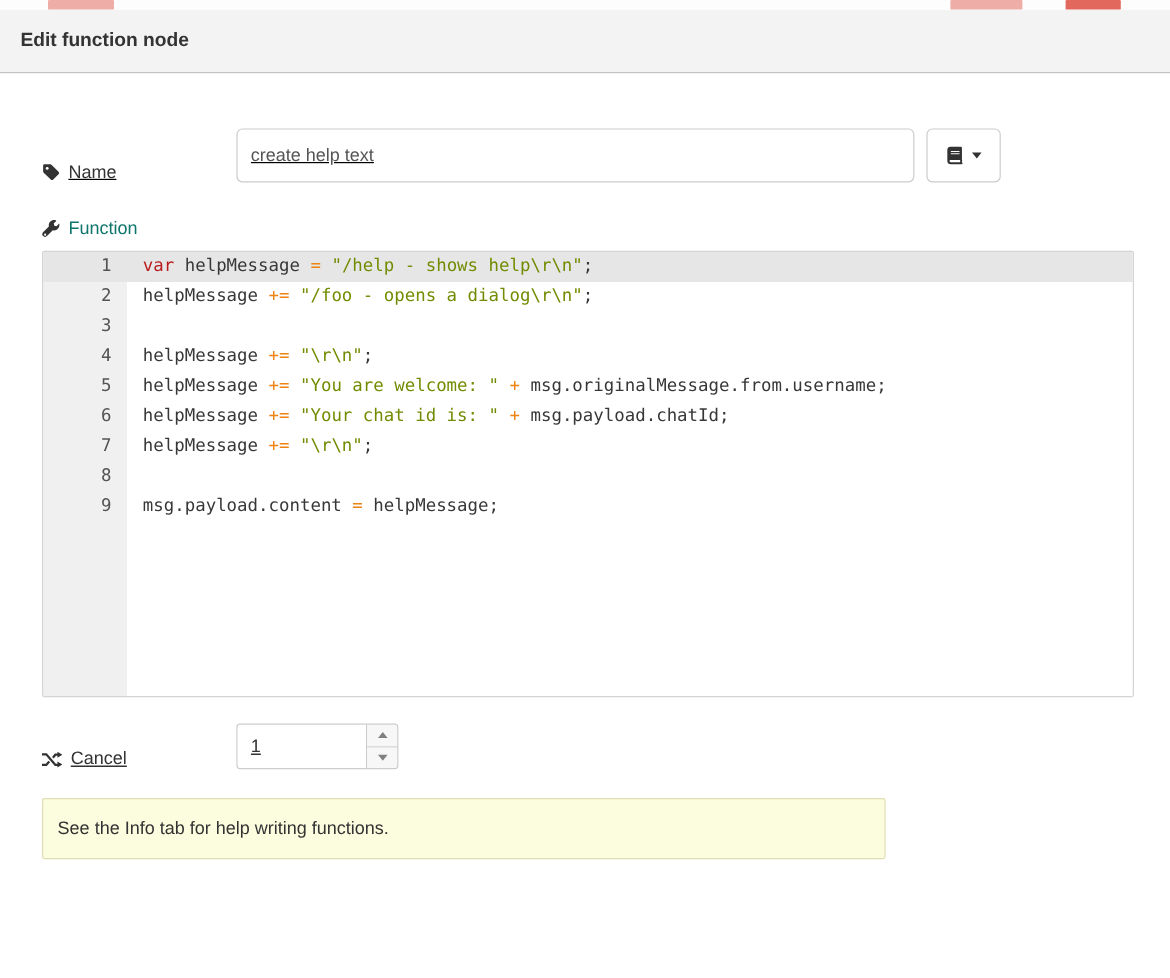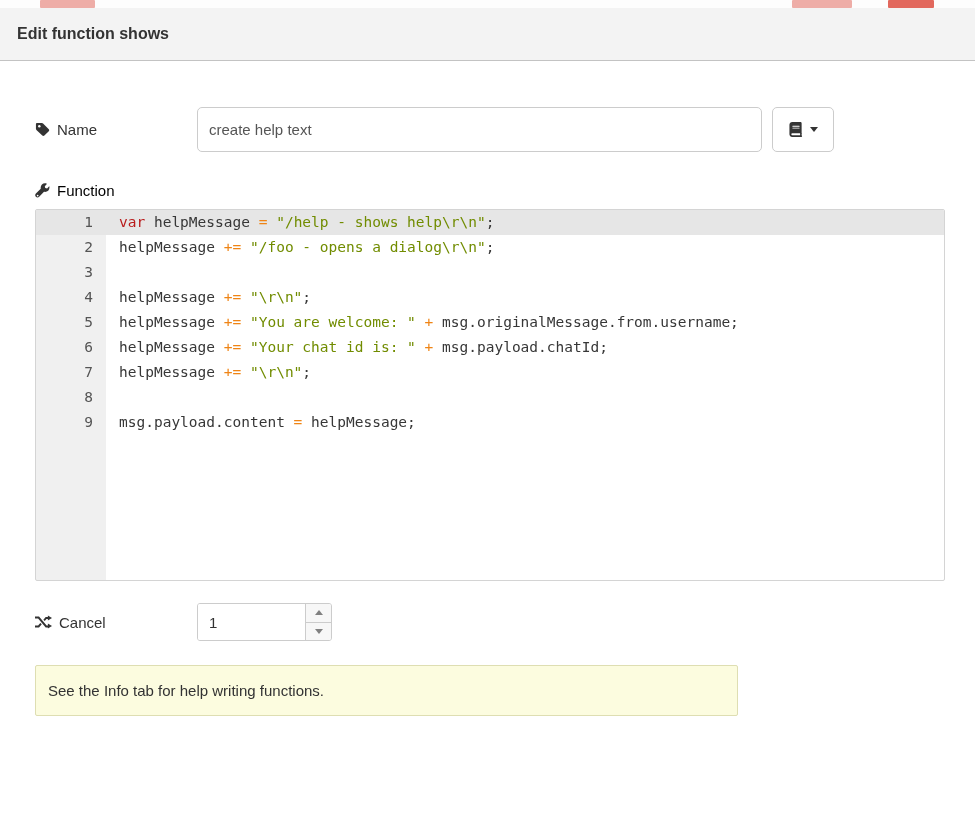--- a/index.html
+++ b/index.html
@@ -10,36 +10,36 @@
 
   .dialog { height:807px; background:#fff; }
   .dialog-header {
     height:53px; background:#f3f3f3; border-bottom:1px solid #c3c3c3;
     display:flex; align-items:center; padding:0 17px;
   }
   .dialog-title { font-size:16px; font-weight:bold; color:#333; }
 
   .dialog-body { padding:46px 30px 0 35px; }
 
-  .form-row { display:flex; align-items:center; }
+  .form-row { display:flex; align-items:flex-end;text-decoration:underline; }
   .name-row { margin-bottom:30px; }
   .form-label { width:162px; display:flex; align-items:center; gap:7px; font-size:15px; color:#333; flex:0 0 162px; }
   .form-label svg { flex:0 0 auto; }
 
   .name-input {
     width:565px; height:45px; border:1px solid #ccc; border-radius:5px;
     font-size:15px; font-family:"Liberation Sans",sans-serif; padding:0 11px; color:#555; outline:none;
   }
   .lib-btn {
     margin-left:10px; width:62px; height:45px; border:1px solid #ccc; border-radius:5px;
     background:#fff; display:flex; align-items:center; justify-content:center; gap:7px; cursor:pointer;
   }
   .caret { width:0; height:0; border-left:4px solid transparent; border-right:4px solid transparent; border-top:5px solid #333; }
 
-  .func-label { display:flex; align-items:center; gap:7px; font-size:15px; color:#000000; margin-bottom:10px; }
+  .func-label { display:flex; align-items:center; gap:7px; font-size:15px; color:#0f766e; margin-bottom:10px; }
 
   .editor {
     width:910px; height:372px; border:1px solid #d4d4d4; border-radius:2px;
     background:linear-gradient(to right,#f0f0f0 70px,#ffffff 70px);
     font-family:"DejaVu Sans Mono","Liberation Mono",monospace; font-size:14.5px; overflow:hidden;
   }
   .code-line { display:flex; height:25px; line-height:25px; }
   .code-line.active { background:#e6e6e6; }
   .gutter-num { flex:0 0 70px; width:70px; text-align:right; padding-right:13px; color:#545454; }
   .code-text { padding-left:13px; white-space:pre; }
@@ -70,21 +70,21 @@
 <body>
 
 <div class="backdrop" id="backdrop">
     <div class="frag" style="left: 40px; width: 55px; background: rgb(238, 173, 167);"></div>
     <div class="frag" style="left: 792px; width: 60px; background: rgb(238, 173, 167);"></div>
     <div class="frag" style="left: 888px; width: 46px; background: rgb(226, 104, 93);"></div>
   </div>
 
 <div class="dialog">
   <div class="dialog-header">
-    <span class="dialog-title">Edit function shows</span>
+    <span class="dialog-title">Edit function node</span>
   </div>
 
   <div class="dialog-body">
 
     <div class="form-row name-row">
       <div class="form-label">
         <svg width="15" height="15" viewBox="0 0 16 16">
           <path d="M1 2.2C1 1.5 1.5 1 2.2 1h5.2c.4 0 .9.2 1.2.5l6.1 6.1c.6.6.6 1.6 0 2.2l-4.7 4.7c-.6.6-1.6.6-2.2 0L1.5 8.4C1.2 8.1 1 7.7 1 7.3V2.2z" fill="#333"></path>
           <circle cx="4.6" cy="4.6" r="1.3" fill="#fff"></circle>
         </svg>

